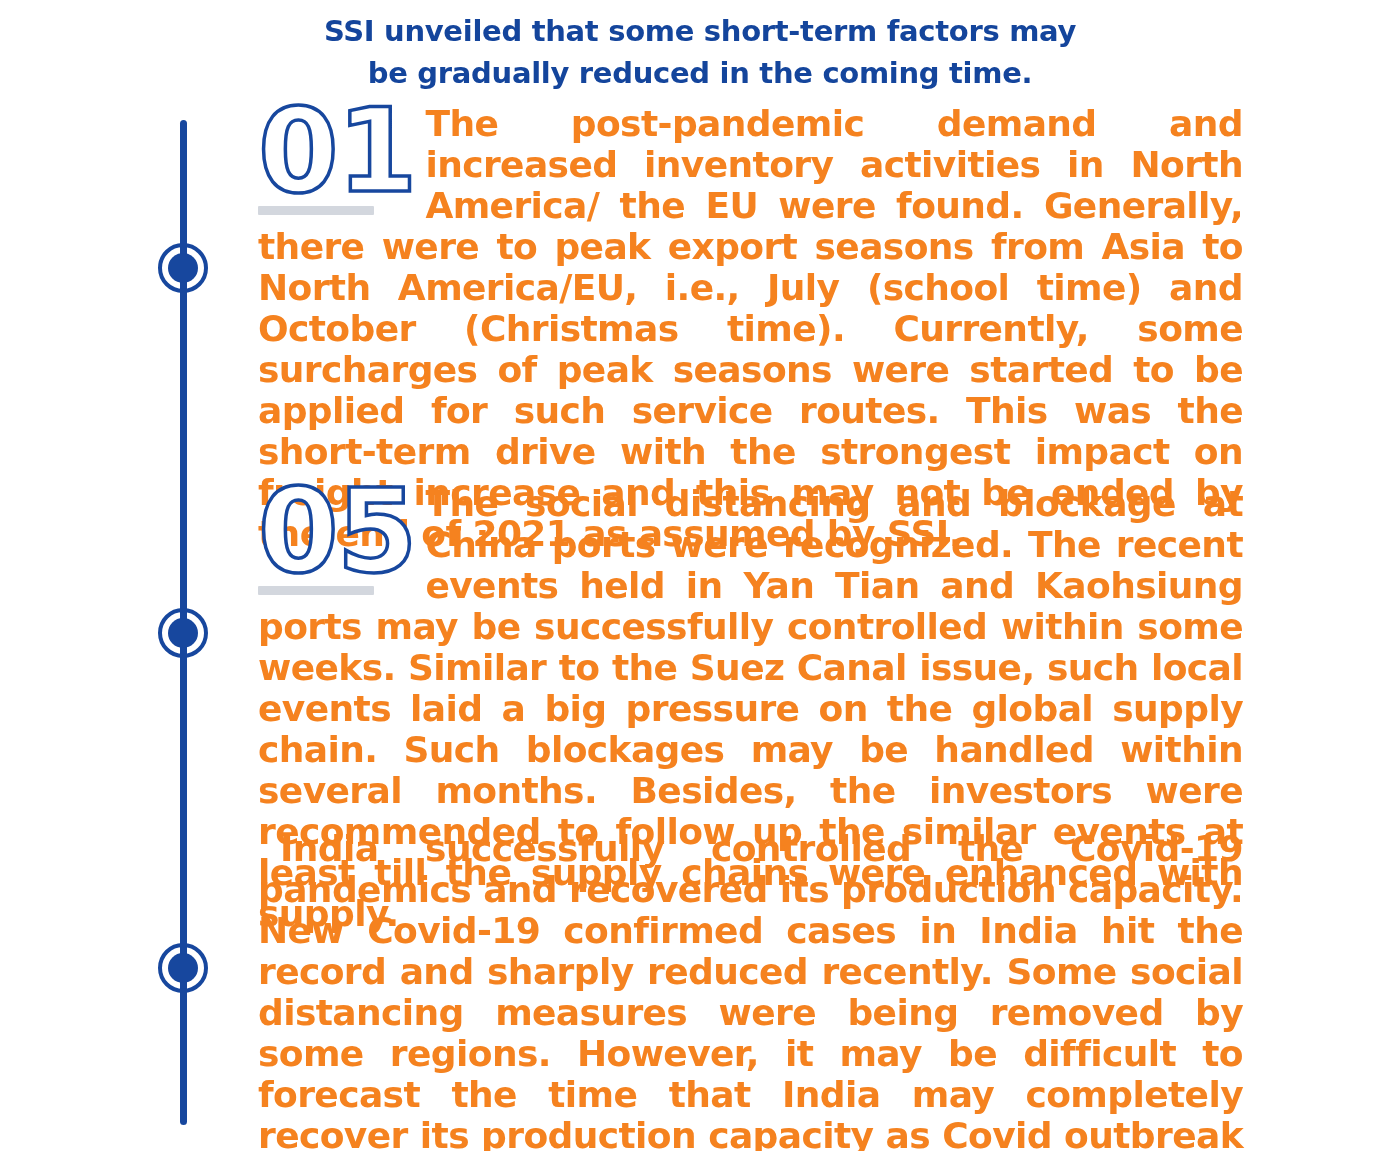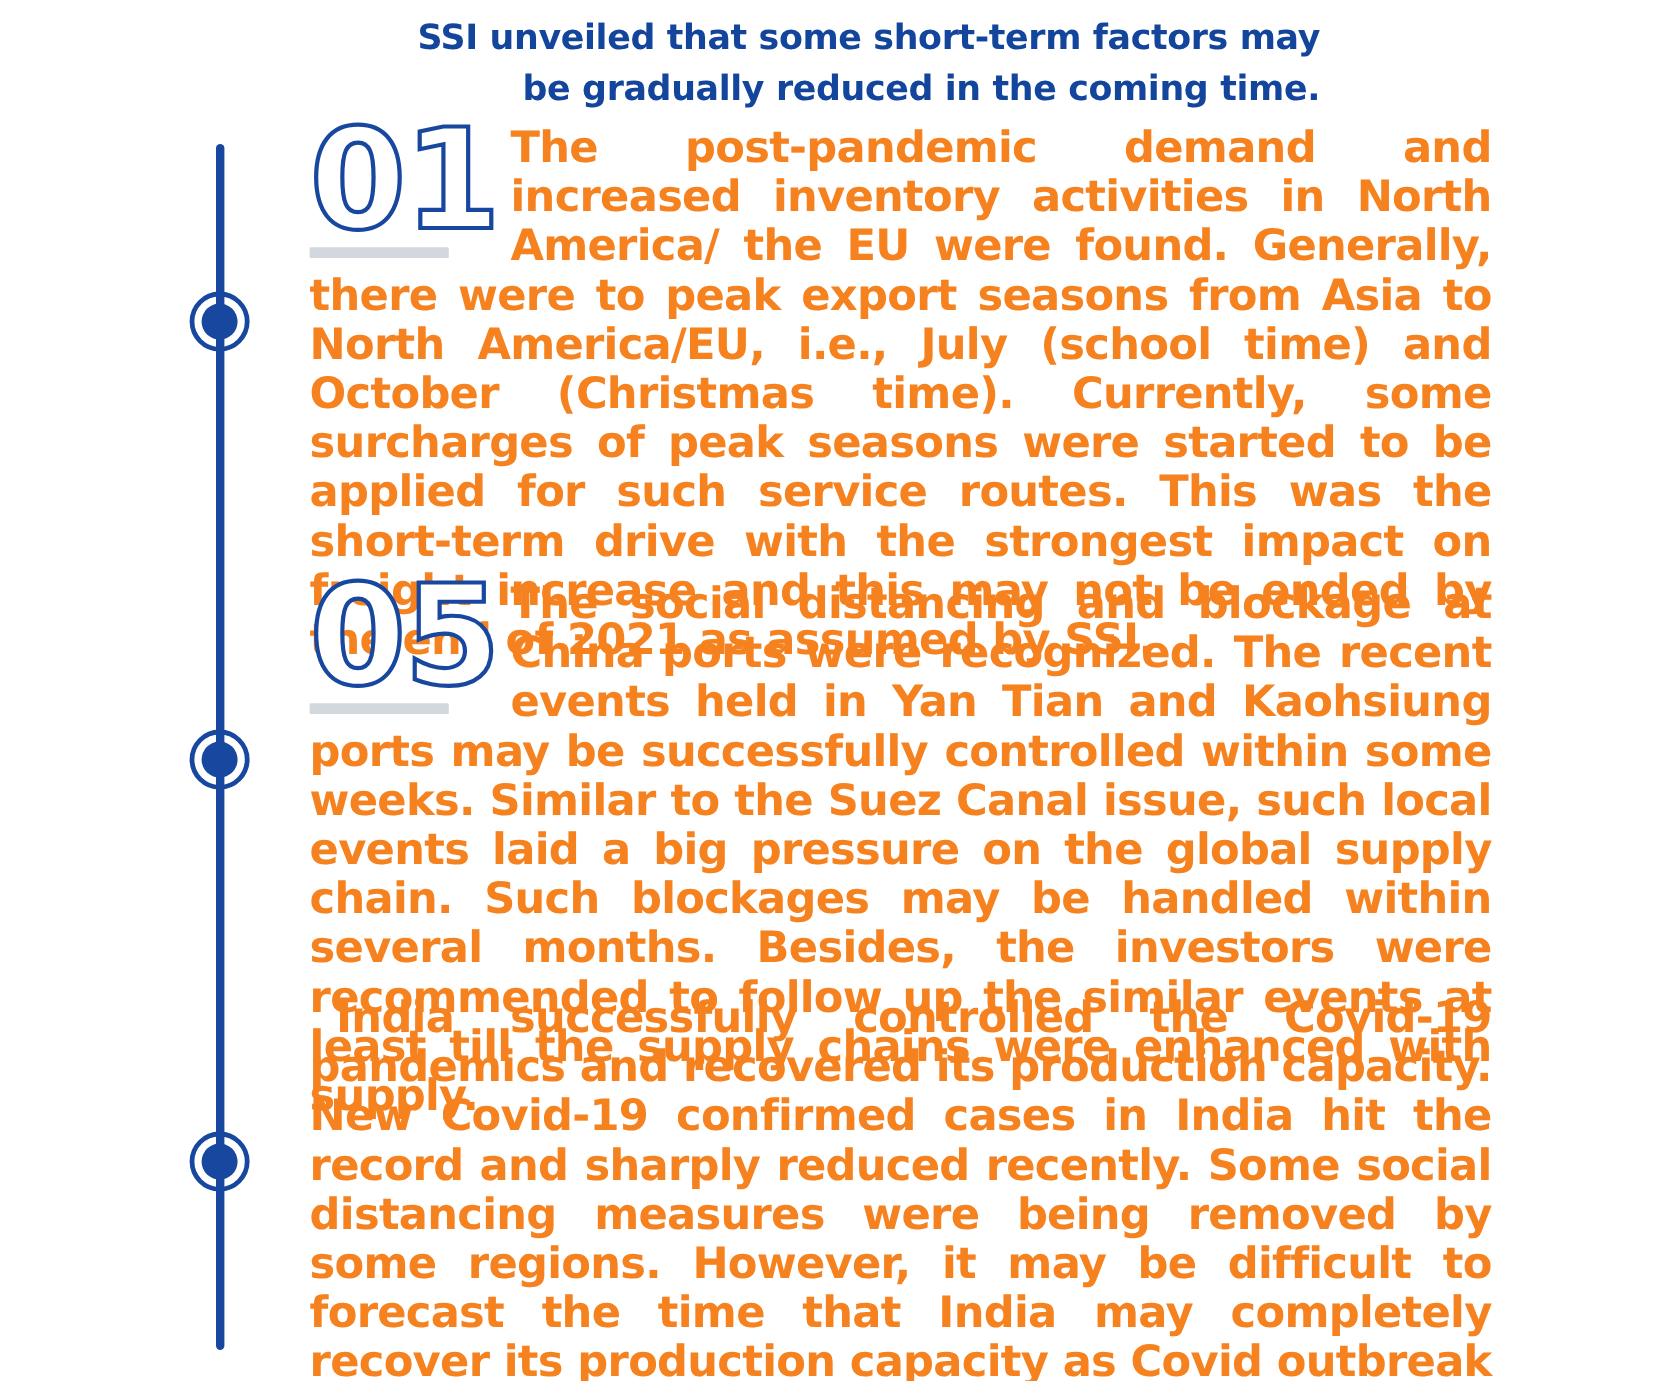--- a/index.html
+++ b/index.html
@@ -15,21 +15,21 @@
     overflow: hidden;
     font-family: "DejaVu Sans", "Liberation Sans", sans-serif;
   }
 
   
   .title {
     position: absolute;
     top: 10px;
     left: 300px;
     width: 800px;
-    text-align: right;
+    text-align: center;
     color: #14459c;
     font-size: 29px;
     line-height: 42px;
     font-weight: 700;
     letter-spacing: -0.3px;
   }
 
   
   .timeline-line {
     position: absolute;

